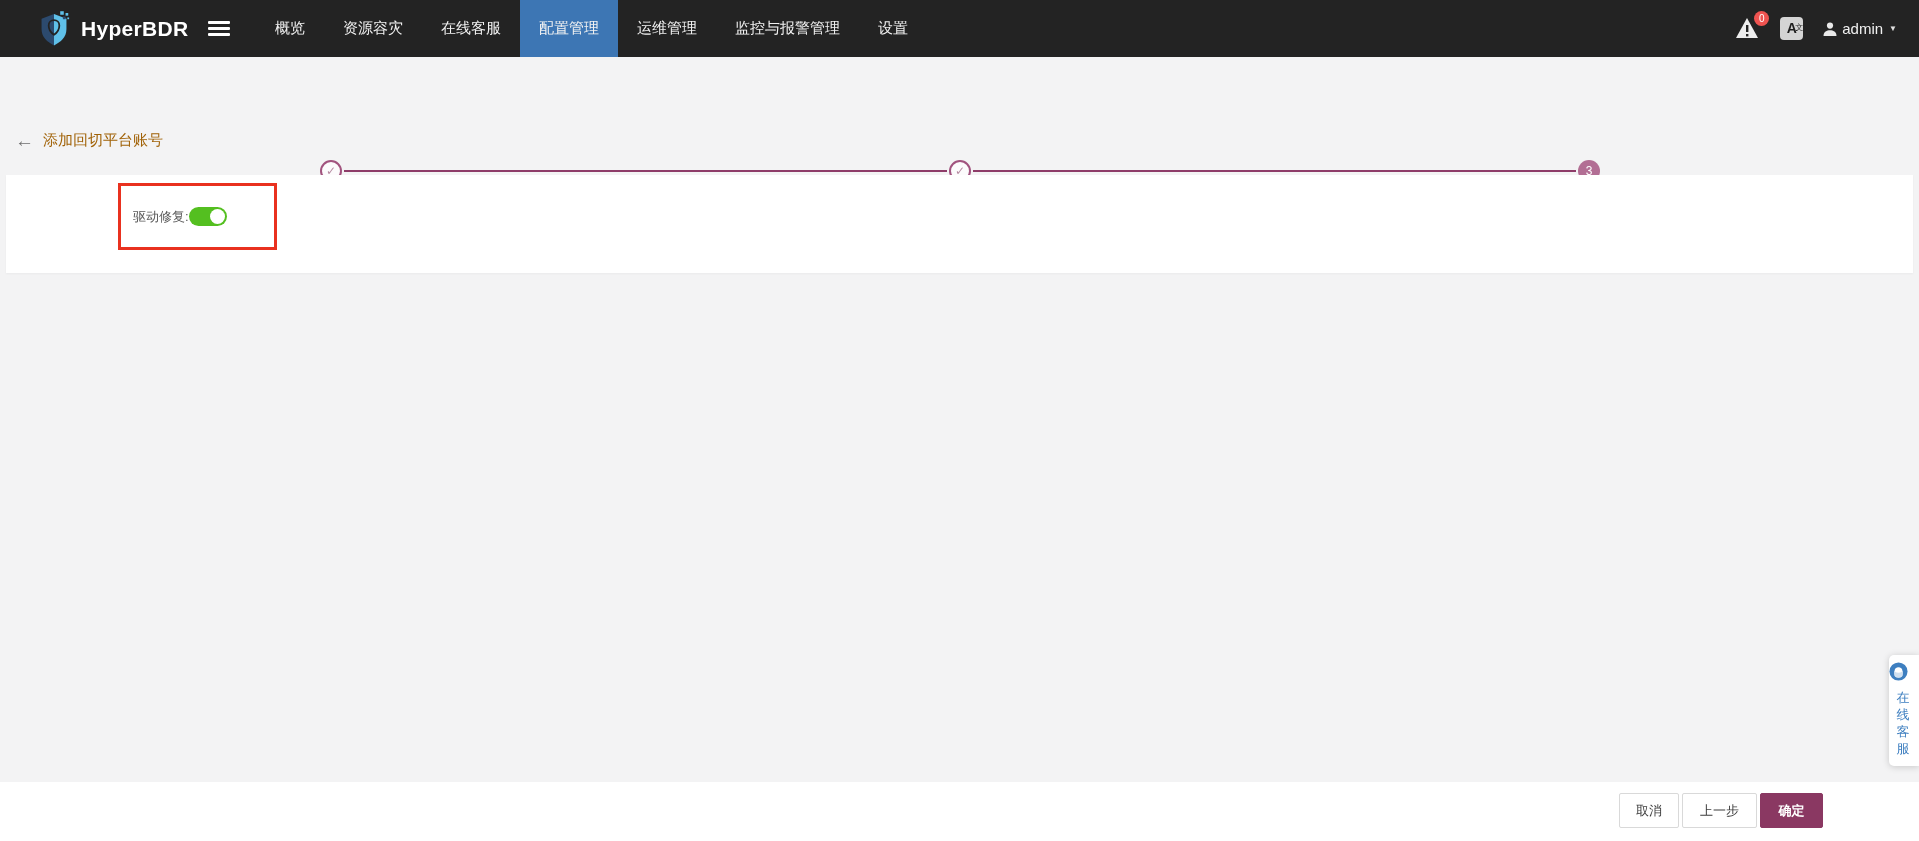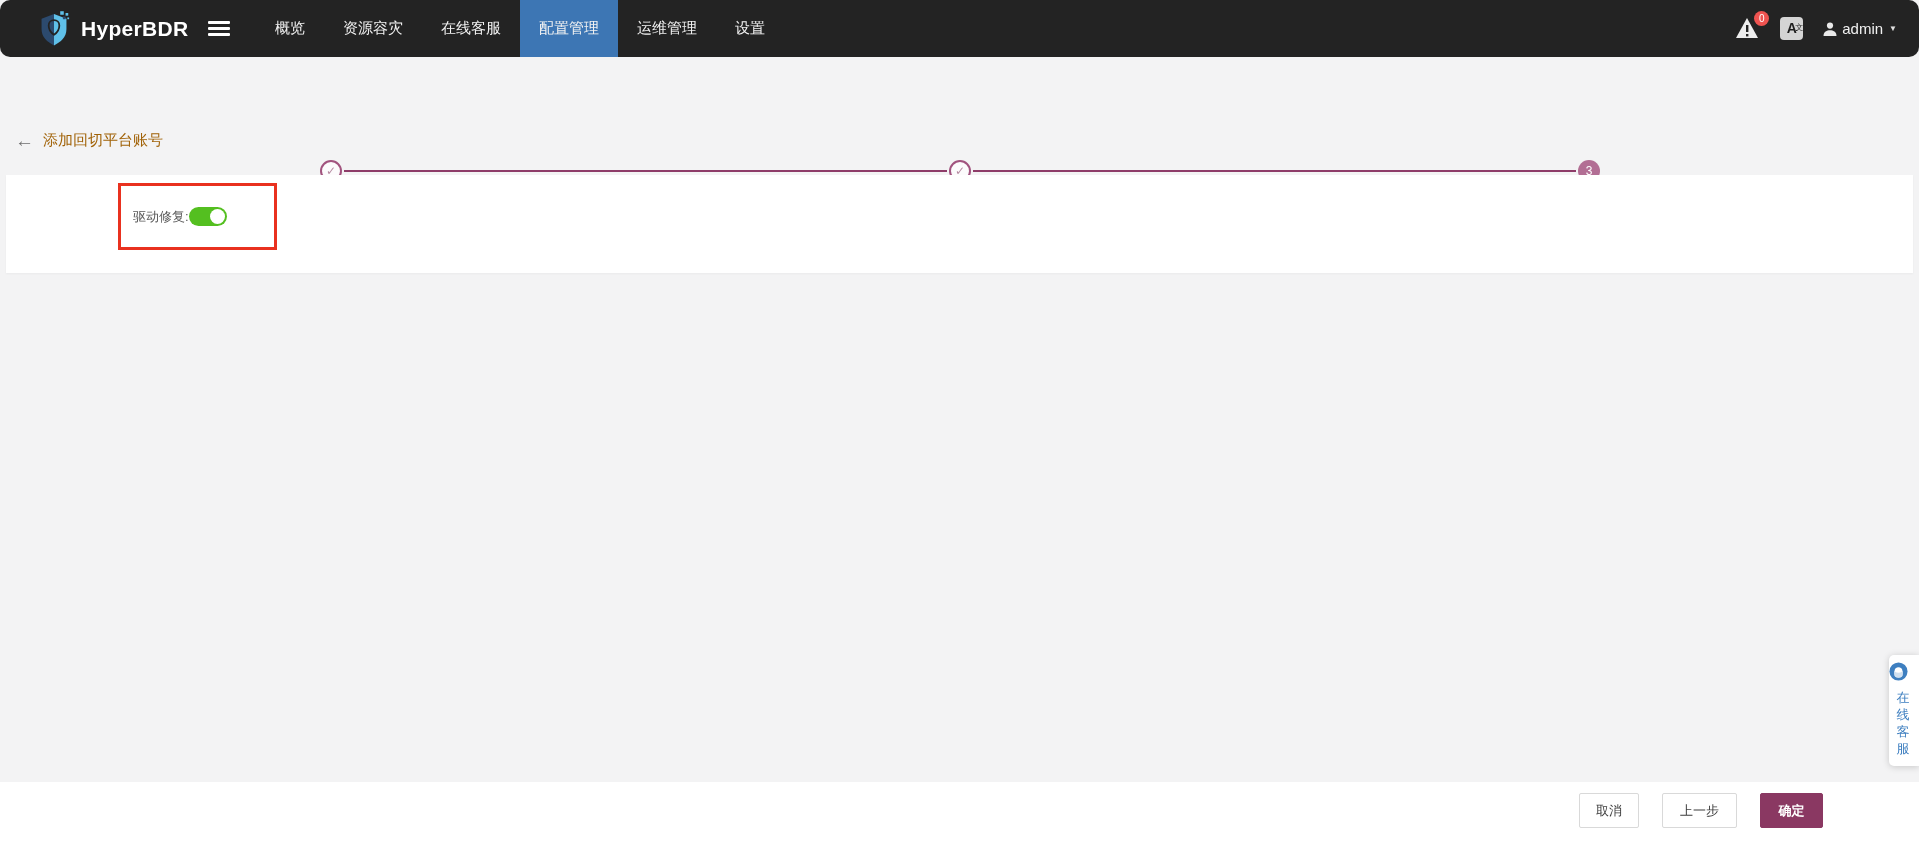--- a/index.html
+++ b/index.html
@@ -1,20 +1,20 @@
 <!DOCTYPE html>
 <html><head>
 <meta charset="utf-8">
 <style>
   * { margin:0; padding:0; box-sizing:border-box; }
   html,body { width:1919px; height:841px; overflow:hidden; }
   body { font-family:"Liberation Sans","DejaVu Sans",sans-serif; background:#f3f3f4; position:relative; }
 
   
-  .navbar { position:absolute; top:0; left:0; width:100%; height:57px; background:#232323; display:flex; align-items:stretch; z-index:10;border-radius:10px; }
+  .navbar { position:absolute; top:0; left:0; width:100%; height:57px; background:#232323; display:flex; align-items:stretch; z-index:10; }
   .brand { display:flex; align-items:center; padding-left:38px; min-width:192px; }
   .brand-text { color:#fff; font-size:21px; font-weight:bold; margin-left:11px; letter-spacing:.3px; }
   .hamburger { align-self:center; margin-left:16px; width:22px; cursor:pointer; padding:4px 0; }
   .hamburger span { display:block; height:3px; background:#fff; margin:3px 0; border-radius:1px; }
   .nav-items { display:flex; align-items:stretch; margin-left:26px; }
   .nav-item { display:flex; align-items:center; padding:0 19px; color:#f2f2f2; font-size:15px; cursor:pointer; }
   .nav-item.active { background:#3d76b4; }
   .nav-right { margin-left:auto; display:flex; align-items:center; padding-right:22px; gap:19px; }
   .alert-wrap { position:relative; width:26px; height:24px; cursor:pointer; }
   .badge { position:absolute; top:-6px; right:-8px; min-width:15px; height:15px; border-radius:8px; background:#ef5350; color:#fff; font-size:10px; line-height:15px; text-align:center; padding:0 3px; }
@@ -37,21 +37,21 @@
 
   
   .panel { position:absolute; top:175px; left:6px; right:6px; height:98px; background:#fff; box-shadow:0 1px 2px rgba(0,0,0,.04); }
   .annotation-box { position:absolute; left:112px; top:8px; width:159px; height:67px; border:3px solid #e9311f; display:flex; align-items:center; padding-left:12px; }
   .field-label { font-size:13px; color:#5a5a5a; }
   .toggle { width:38px; height:19px; border-radius:10px; background:#54bf20; position:relative; cursor:pointer; }
   .toggle .knob { position:absolute; top:2px; right:2px; width:15px; height:15px; border-radius:50%; background:#fff; }
 
   
   .footer-bar { position:absolute; left:0; right:0; top:782px; bottom:0; background:#fff; }
-  .footer-buttons { position:absolute; top:11px; right:96px; display:flex; gap:23px; }
+  .footer-buttons { position:absolute; top:11px; right:96px; display:flex; gap:3px; }
   .btn { height:35px; font-size:13px; border-radius:2px; border:1px solid #d9d9d9; background:#fff; color:#3c3c3c; cursor:pointer; font-family:inherit; }
   .btn-cancel { width:60px; }
   .btn-prev { width:75px; }
   .btn-confirm { width:63px; background:#8a3862; border-color:#8a3862; color:#fff; font-weight:bold; }
 
   
   .support { position:absolute; right:0; top:655px; width:30px; padding:7px 0 9px; background:#fff; border-radius:5px 0 0 5px; box-shadow:0 1px 7px rgba(0,0,0,.18); cursor:pointer; }
   .support-text { width:15px; margin:4px auto 0; font-size:13px; line-height:17px; color:#3e7fc0; word-break:break-all; }
 </style>
 </head>
@@ -76,20 +76,21 @@
       <span></span>
       <span></span>
       <span></span>
     </div>
   <div class="nav-items">
     <div class="nav-item">概览</div>
     <div class="nav-item">资源容灾</div>
     <div class="nav-item">在线客服</div>
     <div class="nav-item active">配置管理</div>
     <div class="nav-item">运维管理</div>
+    <div class="nav-item">监控与报警管理</div>
     <div class="nav-item">设置</div>
   </div>
   <div class="nav-right">
     <div class="alert-wrap">
       <svg width="24" height="22" viewBox="0 0 24 22">
         <path d="M12 1 L23 21 H1 Z" fill="#ededed"></path>
         <rect x="11" y="8" width="2.4" height="7" fill="#232323"></rect>
         <rect x="11" y="17" width="2.4" height="2.4" fill="#232323"></rect>
       </svg>
       <span class="badge">0</span>

